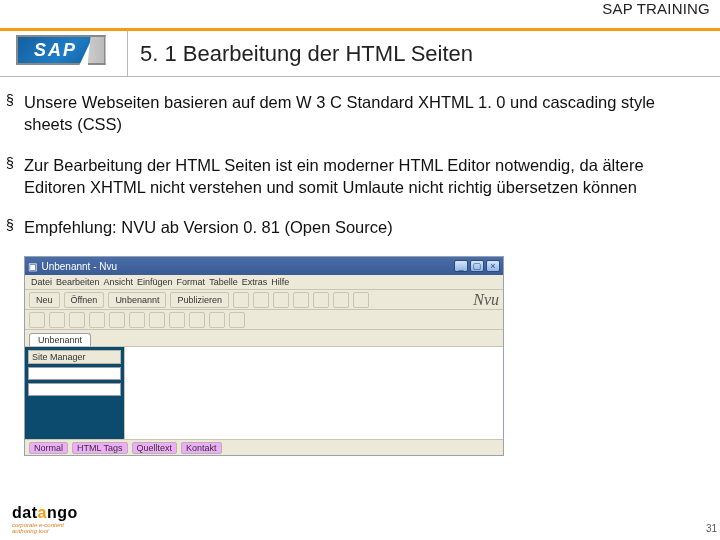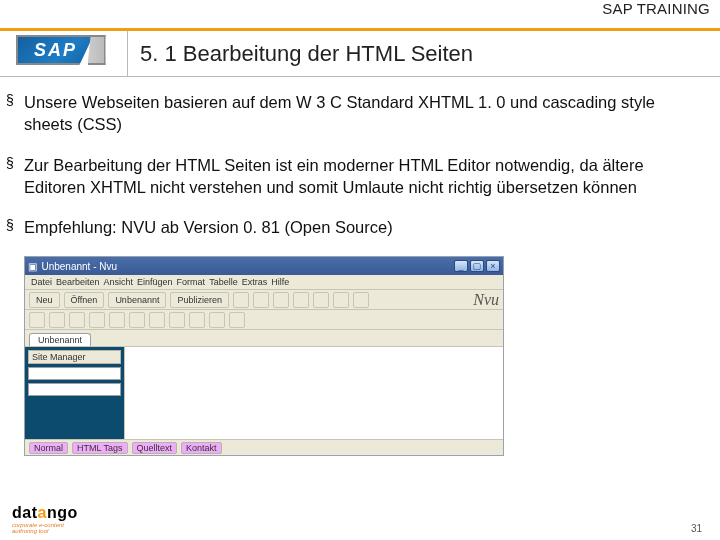--- a/index.html
+++ b/index.html
@@ -45,21 +45,21 @@
   .editor .tab { background:#fff; border:1px solid #a0a0a0; border-bottom:none; border-radius:3px 3px 0 0; padding:1px 8px; font-size:9px; }
   .editor .workarea { flex:1; display:flex; background:#fff; }
   .editor .sidepanel { width:100px; background:#0c4a6e; border-right:1px solid #c8c4b6; padding:3px; }
   .editor .sidepanel-head { font-size:9px; background:#ece9d8; border:1px solid #b8b4a6; padding:1px 3px; margin-bottom:3px; }
   .editor .sidepanel-input { background:#fff; border:1px solid #a0a0a0; height:13px; margin-bottom:3px; }
   .editor .canvas { flex:1; background:#fff; position:relative; }
   .editor .statusbar { height:16px; background:#ece9d8; border-top:1px solid #c8c4b6; display:flex; align-items:center; gap:4px; padding:0 4px; font-size:9px; }
   .editor .modebtn { border:1px solid #b8b4a6; background:#f0abfc; padding:0 4px; height:12px; display:flex; align-items:center; border-radius:2px; }
 
   
-  .footer { position:absolute; bottom:6px; left:12px; right:18px; display:flex; align-items:flex-end; justify-content:space-between; }
+  .footer { position:absolute; bottom:6px; left:12px; right:3px; display:flex; align-items:flex-end; justify-content:space-between; }
   .dt-logo { width:90px; height:30px; }
   .dt-word { font-family: Arial; font-weight:bold; font-size:16px; letter-spacing:0.5px; }
   .dt-d { color:#000; }
   .dt-a { color:#f39c12; }
   .dt-sub { font-size:6px; color:#e67e22; font-style:italic; line-height:1; }
   .pagenum { font-size:10px; color:#555; }
 </style>
 </head>
 <body>
 

